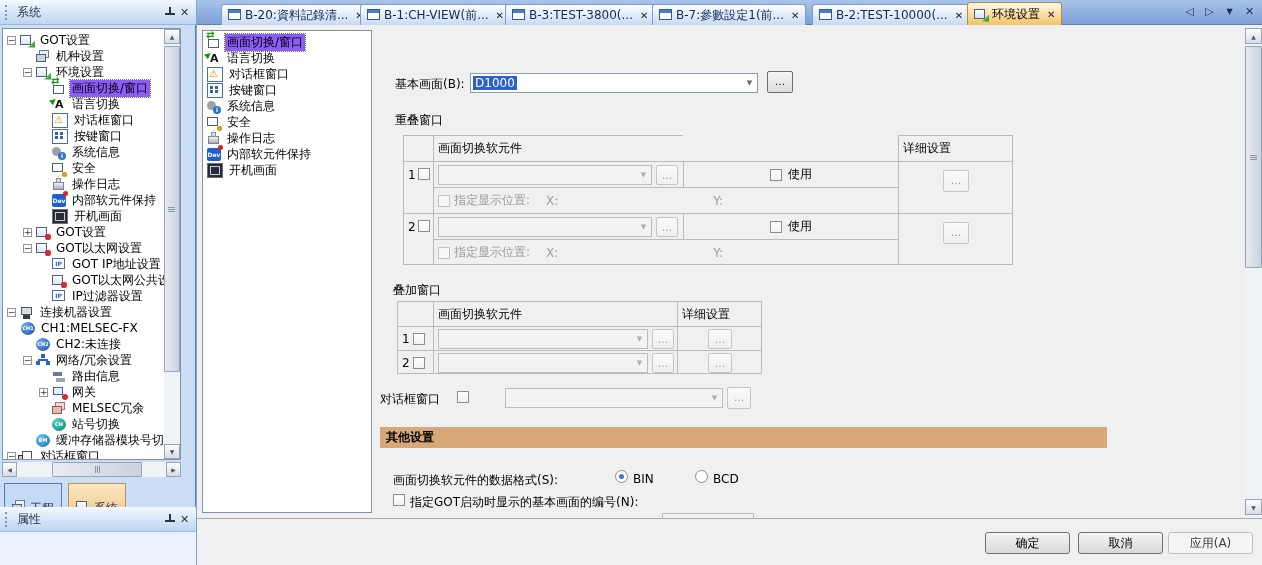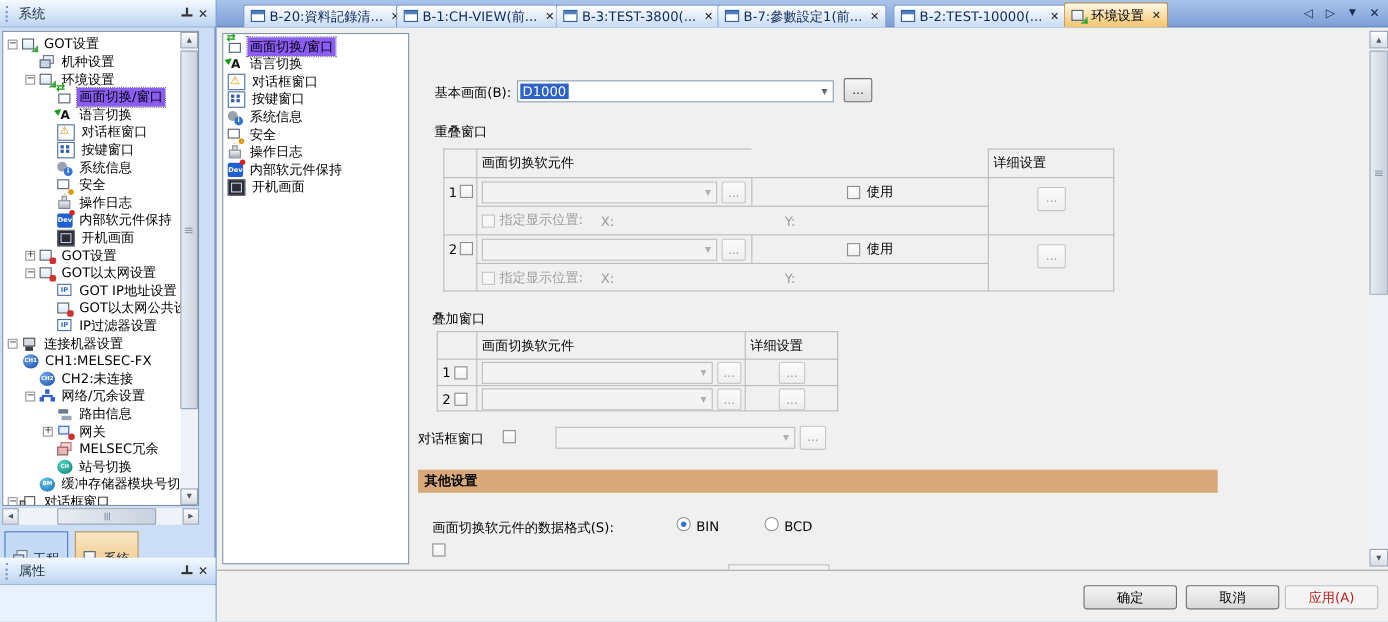--- a/index.html
+++ b/index.html
@@ -115,21 +115,21 @@
   .chk{width:12px;height:12px;box-sizing:border-box;border:1px solid #8E8E8E;background:linear-gradient(#FFF,#F1F1F1);flex:none}
   .chk.dis{border-color:#C2C2C2;background:#F7F7F7}
   .rad{position:absolute;width:13px;height:13px;border-radius:50%;box-sizing:border-box;border:1px solid #8E8E8E;background:#fff}
   .rad.on::after{content:"";position:absolute;left:3px;top:3px;width:5px;height:5px;border-radius:50%;background:#3C77C9}
 
   .tbl{position:absolute;box-sizing:border-box;border-right:1px solid #BBB;border-bottom:1px solid #BBB}
   .tc{position:absolute;box-sizing:border-box;border-left:1px solid #BBB;border-top:1px solid #BBB;display:flex;align-items:center;padding:0 4px;overflow:hidden}
 
   .footer{position:absolute;left:0;top:518px;width:1065px;height:47px;background:#F0F0F0;border-top:1px solid #ABABAB;box-sizing:border-box}
   .btn{position:absolute;width:85px;height:22px;box-sizing:border-box;border:1px solid #707070;border-radius:3px;background:linear-gradient(#F4F4F4,#D9D9D9);text-align:center;line-height:20px}
-  .btn.dis{border-color:#BCC0C4;color:#b91c1c;background:#F4F4F4}
+  .btn.dis{border-color:#BCC0C4;color:#404040;background:#F4F4F4}
 </style>
 </head>
 <body>
 
 <div class="app">
 
   <div class="leftpanel">
     <div class="phead" style="top:0">
       <span class="grip"></span>
       <span class="ptitle">系统</span>
@@ -475,20 +475,21 @@
 
       <div class="shead" style="left:183px;top:402px;width:727px;height:21px;line-height:21px">其他设置</div>
 
       <span class="flabel" style="left:196px;top:447px">画面切换软元件的数据格式(S):</span>
       <span class="rad on" style="left:418px;top:445px"></span>
       <span class="flabel" style="left:436px;top:447px">BIN</span>
       <span class="rad" style="left:498px;top:445px"></span>
       <span class="flabel" style="left:516px;top:447px">BCD</span>
 
       <span class="chk ab" style="left:196px;top:469px"></span>
+      <span class="flabel" style="left:213px;top:469px">指定GOT启动时显示的基本画面的编号(N):</span>
       <div class="combo dis" style="left:465px;top:488px;width:92px;height:18px"></div>
 
       <div class="sb" style="left:1048px;top:3px;width:17px;height:487px">
         <span class="sba" style="left:0;top:0;width:17px;height:16px">▲</span>
         <div class="sbt" style="left:0;top:18px;width:17px;height:222px"></div>
         <span class="sba" style="left:0;bottom:0;width:17px;height:16px">▼</span>
       </div>
     </div>
 
     <div class="footer">

